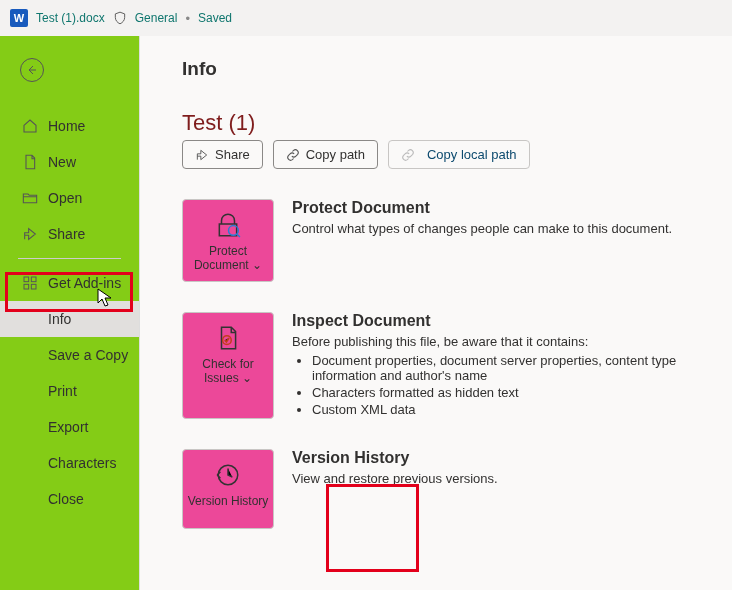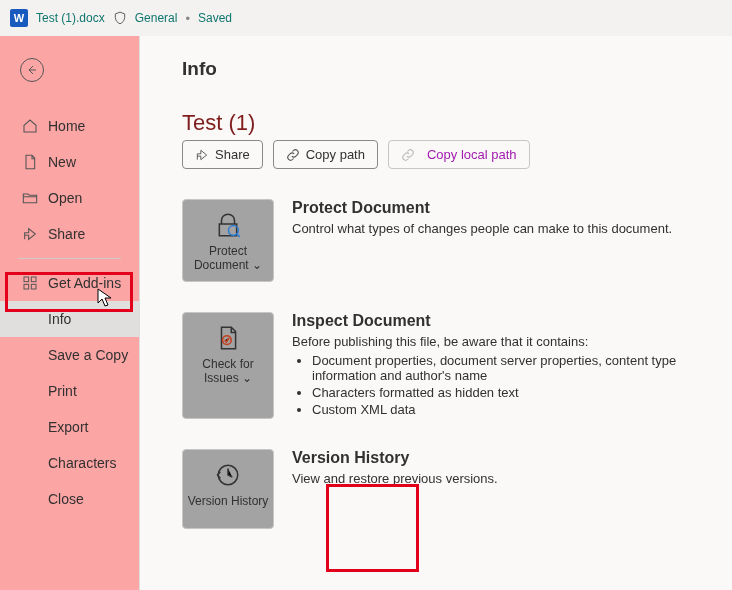--- a/index.html
+++ b/index.html
@@ -29,21 +29,21 @@
     border-radius: 2px;
   }
   .titlebar-text { font-size: 12px; color: #0f766e; }
   .titlebar-sep { color: #888; }
   .main {
     display: flex;
     height: calc(100% - 36px);
   }
   .sidebar {
     width: 140px;
-    background: #fca5a5;
+    background: #84cc16;
     border-right: 1px solid #ddd;
     padding-top: 22px;
   }
   .back-btn {
     width: 24px; height: 24px;
     border: 1.5px solid #555;
     border-radius: 50%;
     display: flex; align-items: center; justify-content: center;
     margin: 0 0 26px 20px;
     cursor: pointer;
@@ -103,39 +103,39 @@
   .act-btn {
     display: inline-flex; align-items: center; gap: 6px;
     padding: 6px 12px;
     border: 1px solid #8a8886;
     border-radius: 4px;
     background: #faf9f8;
     font-size: 13px; color: #323130;
     cursor: pointer;
   }
   .act-btn.disabled {
-    color: #a21caf;
+    color: #0c4a6e;
     border-color: #c8c6c4;
     cursor: default;
     gap: 12px;
   }
   .block {
     display: flex;
     gap: 18px;
     margin-bottom: 30px;
   }
   .tile {
     width: 92px; min-height: 80px;
     border: 1px solid #c8c6c4;
     border-radius: 4px;
     display: flex; flex-direction: column; align-items: center;
     padding: 10px 4px 8px 4px;
     text-align: center;
     cursor: pointer;
-    background: #a3a3a3;
+    background: #ec4899;
   }
   .tile-caption {
     font-size: 12px; color: #323130; line-height: 1.2;
     margin-top: 4px;
   }
   .tile-icon { height: 30px; display:flex; align-items:center; justify-content:center;}
   .block-text h3 {
     font-size: 16px; font-weight: 600; color: #323130;
     margin-bottom: 4px;
   }

